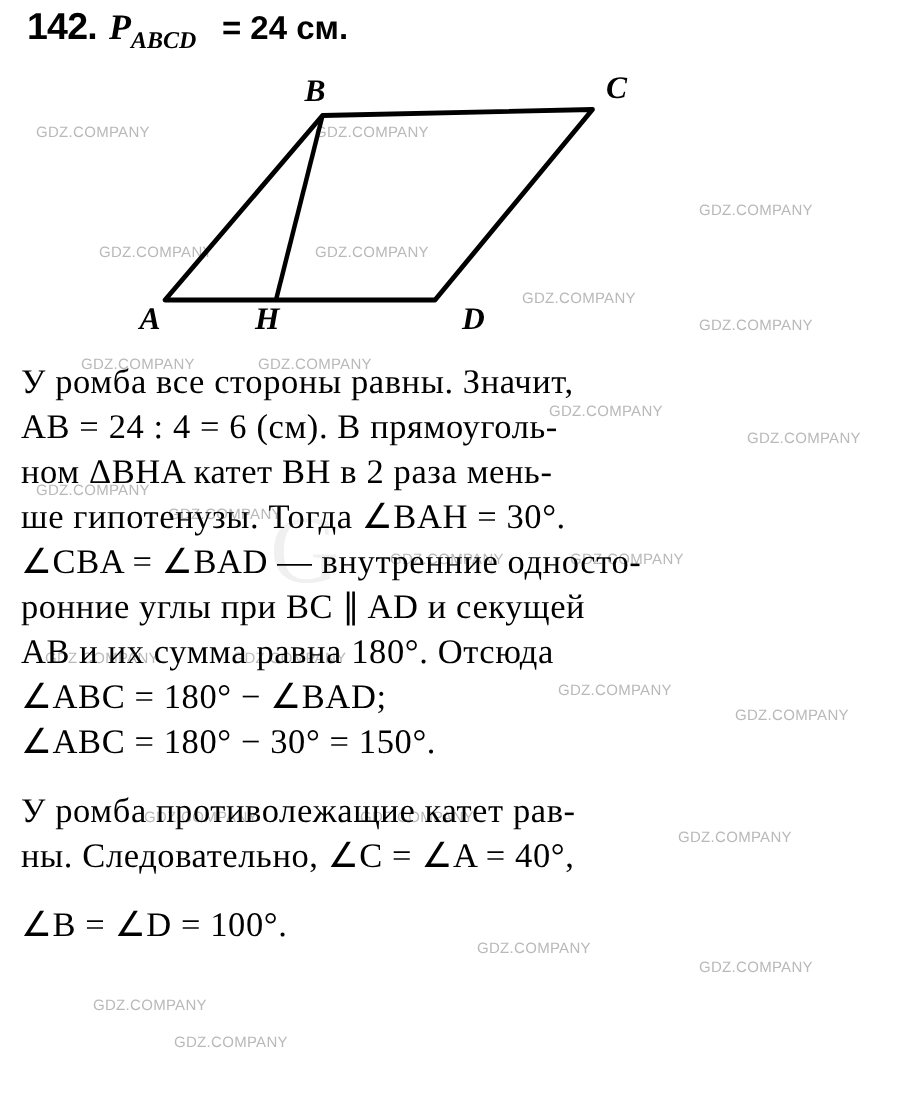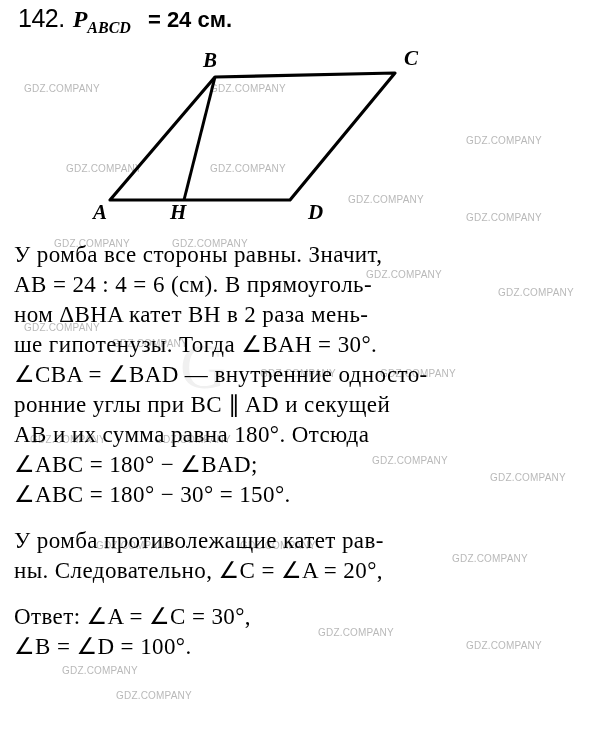--- a/index.html
+++ b/index.html
@@ -24,21 +24,21 @@
 
   
   .header {
     position: absolute;
     left: 18px;
     top: 4px;
     white-space: nowrap;
   }
   .num {
     font-family: "Liberation Sans", sans-serif;
-    font-weight: normal;
+    font-weight: bold;
     font-size: 25px;
     letter-spacing: -0.5px;
     text-align: center;
   }
   .pfull {
     font-family: "Liberation Serif", serif;
     font-style: italic;
     font-weight: bold;
     font-size: 24px;
     margin-left: 8px;
@@ -172,21 +172,20 @@
     <div class="ln">ше гипотенузы. Тогда ∠BAH = 30°.</div>
     <div class="ln">∠CBA = ∠BAD — внутренние односто-</div>
     <div class="ln">ронние углы при BC ∥ AD и секущей</div>
     <div class="ln">AB и их сумма равна 180°. Отсюда</div>
     <div class="ln">∠ABC = 180° − ∠BAD;</div>
     <div class="ln">∠ABC = 180° − 30° = 150°.</div>
 
     <div class="gap"></div>
 
     <div class="ln bold">У ромба противолежащие катет рав-</div>
-    <div class="ln bold">ны. Следовательно, ∠C = ∠A = 20°,</div>
+    <div class="ln bold">ны. Следовательно, ∠C = ∠A = 40°,</div>
 
     <div class="gap"></div>
 
-    <div class="ln">Ответ: ∠A = ∠C = 30°,</div>
     <div class="ln">∠B = ∠D = 100°.</div>
   </div>
 
 </div>
 
 </body></html>

